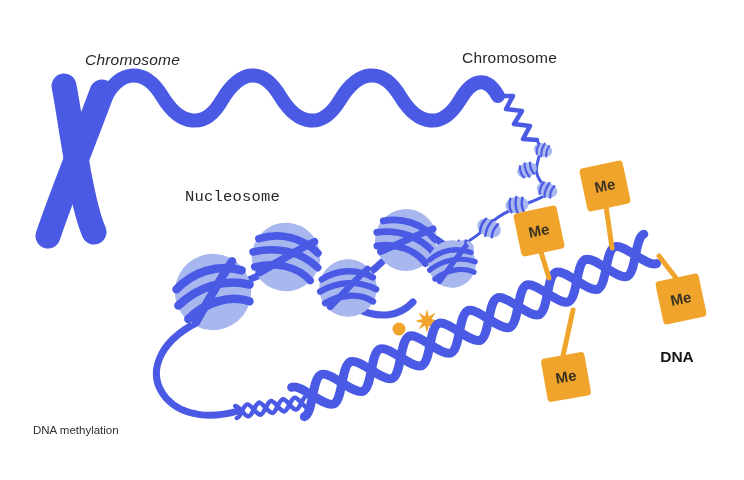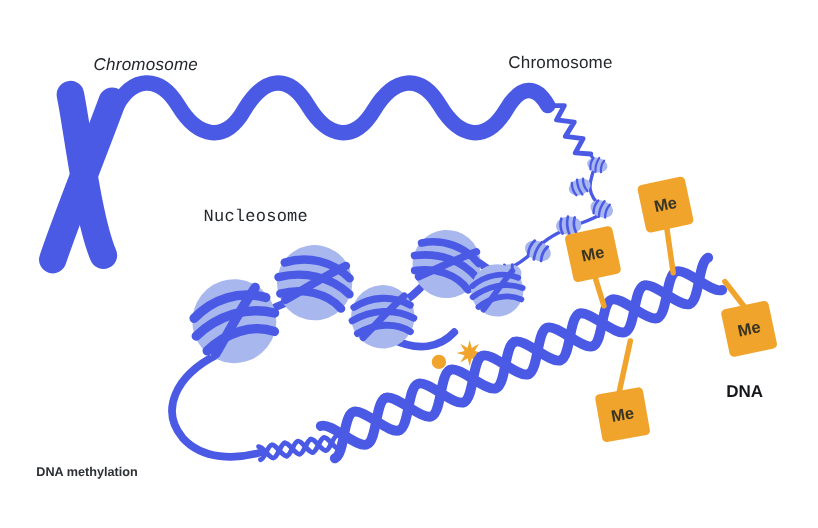--- a/index.html
+++ b/index.html
@@ -17,21 +17,21 @@
   .stage svg{position:absolute;left:0;top:0;}
   .label{
     position:absolute;color:var(--ink);font-size:15.5px;font-weight:500;
     letter-spacing:.2px;white-space:nowrap;
   }
   .label-bold{
     position:absolute;color:#14161a;font-size:15.5px;font-weight:700;
     text-align:center;line-height:29px;white-space:nowrap;width:96px;
   }
   .caption{
-    position:absolute;color:#2c2f33;font-size:11.5px;font-weight:700;white-space:nowrap;text-align:center;
+    position:absolute;color:#2c2f33;font-size:11.5px;font-weight:400;white-space:nowrap;text-align:center;
   }
   .me-text{
     font-family:"Liberation Sans",sans-serif;font-size:15px;font-weight:600;fill:#3a3422;
   }
 </style>
 </head>
 <body>
 
 <div class="stage">
 

